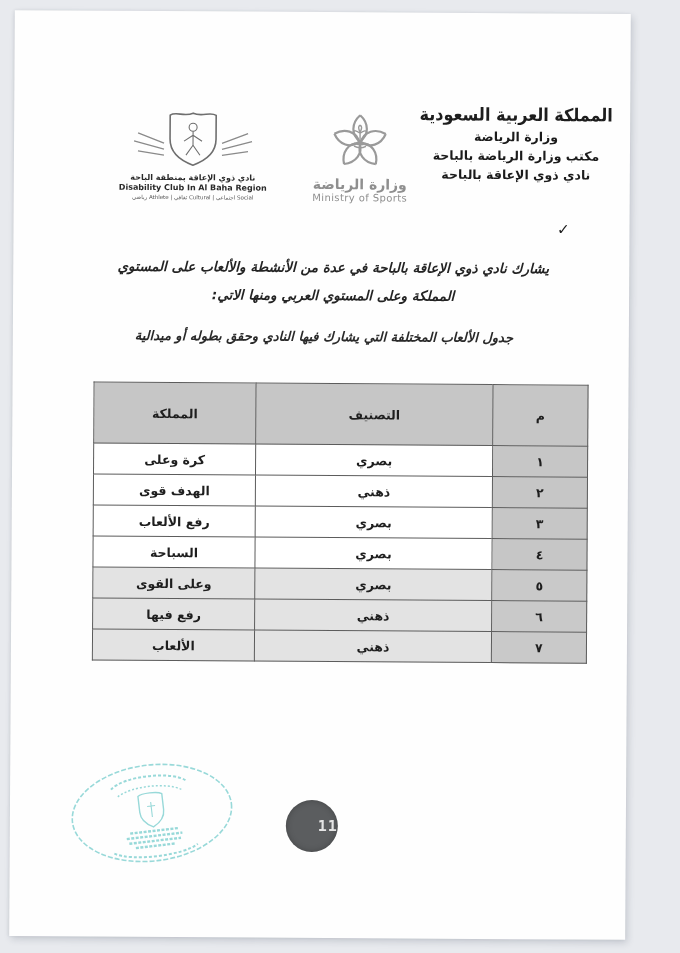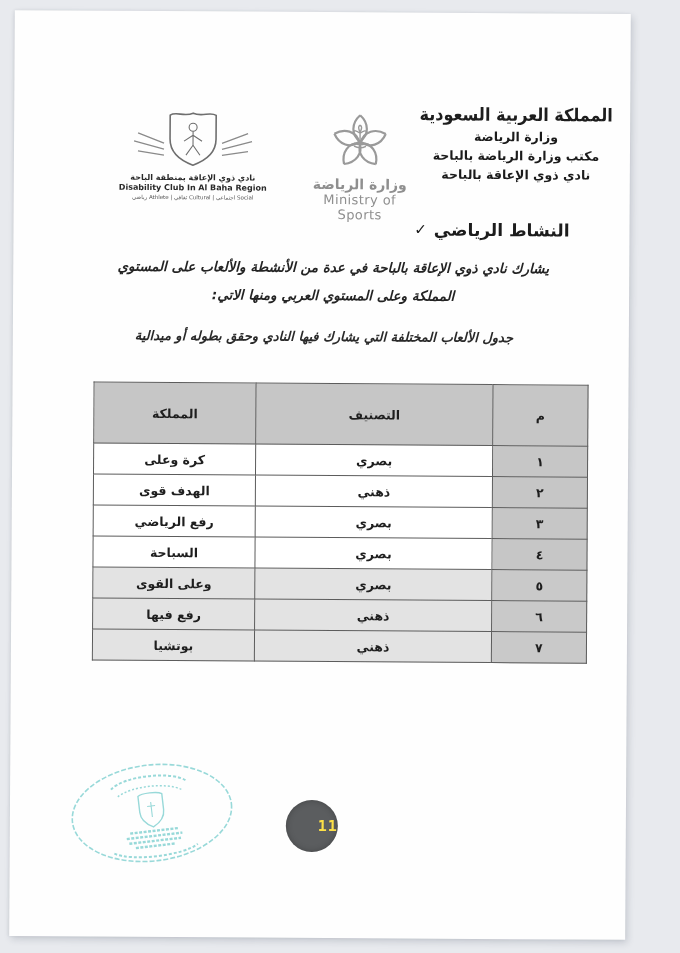--- a/index.html
+++ b/index.html
@@ -23,21 +23,21 @@
   
   .lh-right { top:92px; right:4px; width:220px; text-align:center; color:#222; }
   .lh-calligraphy {
     font-size:16px; font-weight:bold; letter-spacing:-0.5px;
     transform:scaleY(1.12); margin-bottom:3px; color:#1d1d1d;
   }
   .lh-line { font-size:12.5px; font-weight:bold; line-height:19px; color:#1b1b1b; }
 
   .logo-ministry { top:100px; left:286px; width:120px; text-align:center; color:#8f8f8f; }
   .logo-ministry .ar { font-size:14px; font-weight:bold; margin-top:2px; }
-  .logo-ministry .en { font-size:13px; letter-spacing:.4px; }
+  .logo-ministry .en { font-size:10px; letter-spacing:.4px; }
 
   .logo-club { top:98px; left:94px; width:170px; text-align:center; color:#2a2a2a; }
   .club-ar { font-size:8px; font-weight:bold; line-height:10px; }
   .club-en { font-size:8px; font-weight:bold; line-height:10px; }
   .club-tag { font-size:5.5px; color:#555; line-height:8px; }
 
   
   .section-title {
     top:207px; right:60px; direction:rtl;
     font-size:17px; font-weight:bold; color:#1c1c1c;
@@ -81,21 +81,21 @@
     left:56px; top:748px; width:172px; height:108px;
     transform:rotate(-7deg); opacity:.85;
   }
   .page-badge {
     left:276px; top:788px; width:52px; height:52px;
     border-radius:50%; background:#5b5d5f;
     display:flex; align-items:center; justify-content:center;
     box-shadow:inset 0 0 6px rgba(0,0,0,.25);
   }
   .page-badge span {
-    color:#fde047; font-size:15px; font-weight:bold;
+    color:#e5e5e5; font-size:15px; font-weight:bold;
     font-family:"DejaVu Sans Mono", monospace; letter-spacing:1px;margin-left:32px;
   }
 </style>
 </head>
 <body>
 
 <div class="page">
 
   <div class="abs lh-right">
     <div class="lh-calligraphy">المملكة العربية السعودية</div>
@@ -141,21 +141,20 @@
           </g>
         </g>
       </svg>
     </span>
     <div class="club-ar">نادي ذوي الإعاقة بمنطقة الباحة</div>
     <div class="club-en">Disability Club In Al Baha Region</div>
     <div class="club-tag">رياضي Athlete | ثقافي Cultural | اجتماعي Social</div>
   </div>
 
   <div class="abs section-title">
-    <span>النشاط الرياضي</span>
     <span class="check">✓</span>
   </div>
 
   <div class="abs lead">
     <div>يشارك نادي ذوي الإعاقة بالباحة في عدة من الأنشطة والألعاب على المستوي</div>
     <div>المملكة وعلى المستوي العربي ومنها الاتي:</div>
   </div>
 
   <div class="abs tbl-caption">جدول الألعاب المختلفة التي يشارك فيها النادي وحقق بطوله أو ميدالية</div>
 
@@ -180,41 +179,41 @@
             <td class="col-game">كرة وعلى</td>
           </tr>
           <tr>
             <td class="col-num">٢</td>
             <td class="col-classification">ذهني</td>
             <td class="col-game">الهدف قوى</td>
           </tr>
           <tr>
             <td class="col-num">٣</td>
             <td class="col-classification">بصري</td>
-            <td class="col-game">رفع الرياضي</td>
+            <td class="col-game">رفع الألعاب</td>
           </tr>
           <tr>
             <td class="col-num">٤</td>
             <td class="col-classification">بصري</td>
             <td class="col-game">السباحة</td>
           </tr>
           <tr class="shaded">
             <td class="col-num">٥</td>
             <td class="col-classification">بصري</td>
             <td class="col-game">وعلى القوى</td>
           </tr>
           <tr class="shaded">
             <td class="col-num">٦</td>
             <td class="col-classification">ذهني</td>
             <td class="col-game">رفع فيها</td>
           </tr>
           <tr class="shaded">
             <td class="col-num">٧</td>
             <td class="col-classification">ذهني</td>
-            <td class="col-game">بوتشيا</td>
+            <td class="col-game">الألعاب</td>
           </tr>
         </tbody>
     </table>
   </div>
 
   <div class="abs stamp">
     <span>
       <svg width="172" height="108" viewBox="0 0 172 108">
         <g fill="none" stroke="#5fc4c4" opacity="0.75">
           <ellipse cx="86" cy="54" rx="80" ry="48" stroke-width="1.6" stroke-dasharray="5,2"></ellipse>

